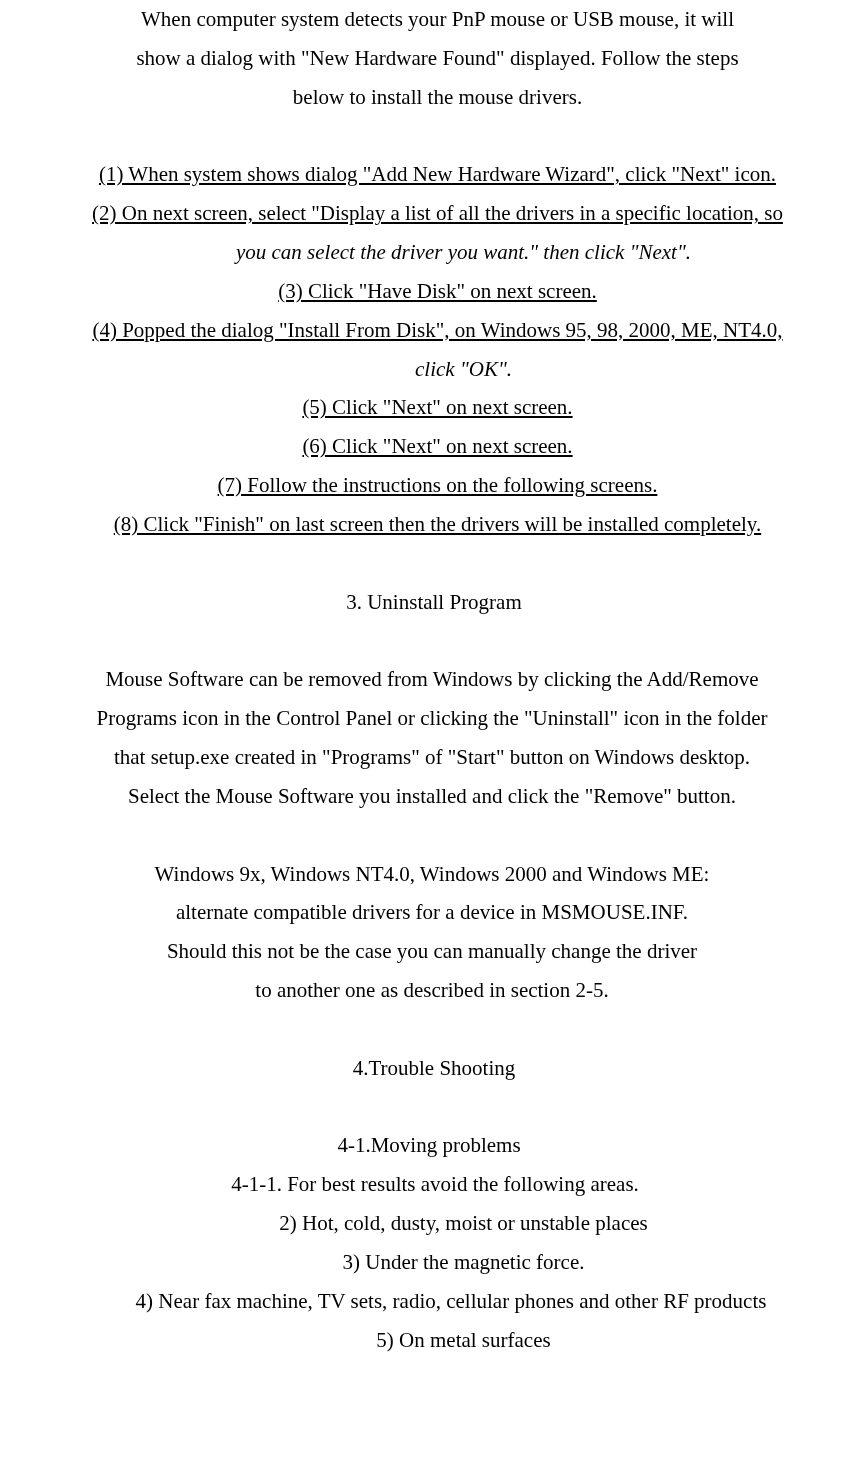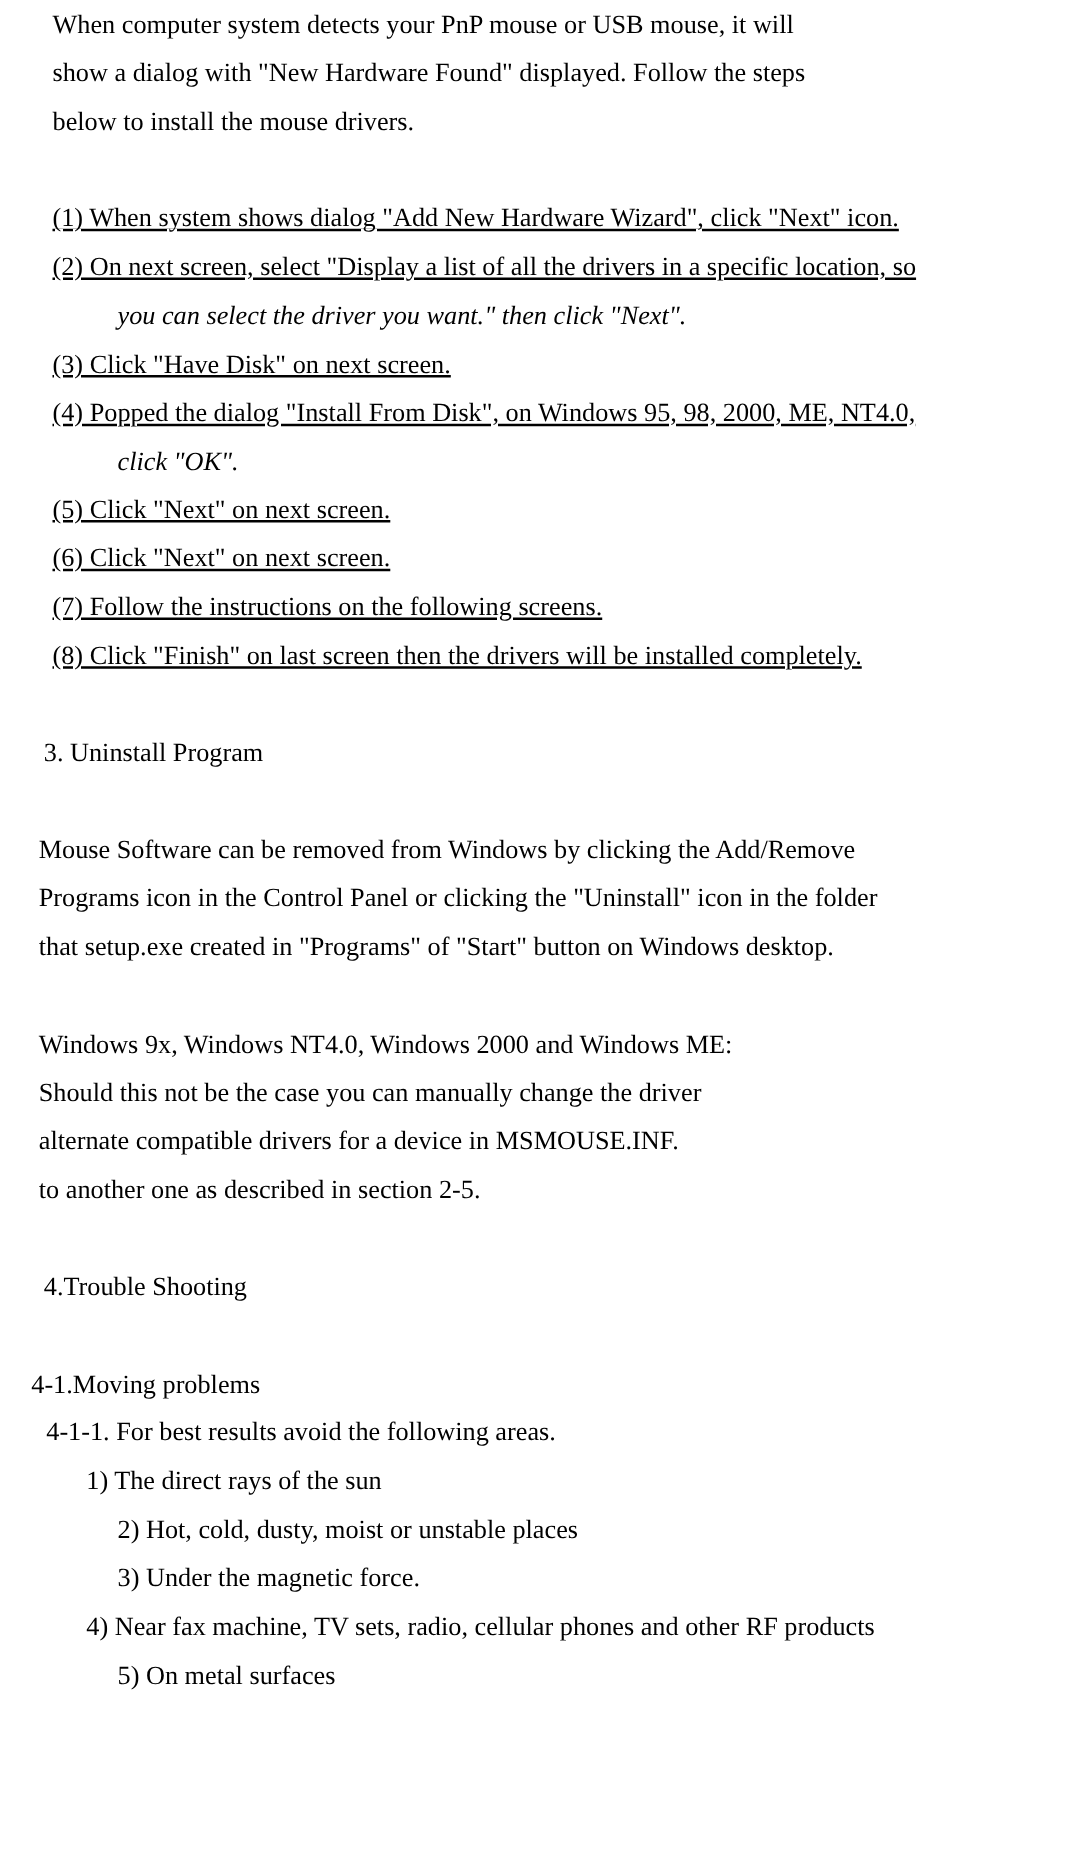--- a/index.html
+++ b/index.html
@@ -7,20 +7,21 @@
       font-size: 21px;
       line-height: 1.85;
       color: #000;
       background: #fff;
       margin: 0;
       padding: 0;
       width: 852px;
     }
     .page {
       padding: 0 19px;
+      text-align: center;
     }
     .intro {
       margin-left: 23px;
     }
     .steps {
       margin-left: 23px;
       text-decoration: underline;
     }
     .step-cont {
       margin-left: 75px;
@@ -72,35 +73,35 @@
 
   <div class="blank"></div>
 
   <div class="sec-head">3. Uninstall Program</div>
 
   <div class="blank"></div>
 
   <div class="body-text">Mouse Software can be removed from Windows by clicking the Add/Remove</div>
   <div class="body-text">Programs icon in the Control Panel or clicking the "Uninstall" icon in the folder</div>
   <div class="body-text">that setup.exe created in "Programs" of "Start" button on Windows desktop.</div>
+  <div class="body-text">Select the Mouse Software you installed and click the "Remove" button.</div>
 
   <div class="blank"></div>
 
   <div class="body-text">Windows 9x, Windows NT4.0, Windows 2000 and Windows ME:</div>
+  <div class="body-text">alternate compatible drivers for a device in MSMOUSE.INF.</div>
   <div class="body-text">Should this not be the case you can manually change the driver</div>
-  <div class="body-text">alternate compatible drivers for a device in MSMOUSE.INF.</div>
   <div class="body-text">to another one as described in section 2-5.</div>
 
   <div class="blank"></div>
 
   <div class="sec-head">4.Trouble Shooting</div>
 
   <div class="blank"></div>
 
   <div class="sub-head">4-1.Moving problems</div>
   <div class="sub-sub">4-1-1. For best results avoid the following areas.</div>
-  <div class="list-a">1) The direct rays of the sun</div>
   <div class="list-b">2) Hot, cold, dusty, moist or unstable places</div>
   <div class="list-b">3) Under the magnetic force.</div>
   <div class="list-a">4) Near fax machine, TV sets, radio, cellular phones and other RF products</div>
   <div class="list-b">5) On metal surfaces</div>
 
 </div>
 
 </body></html>

